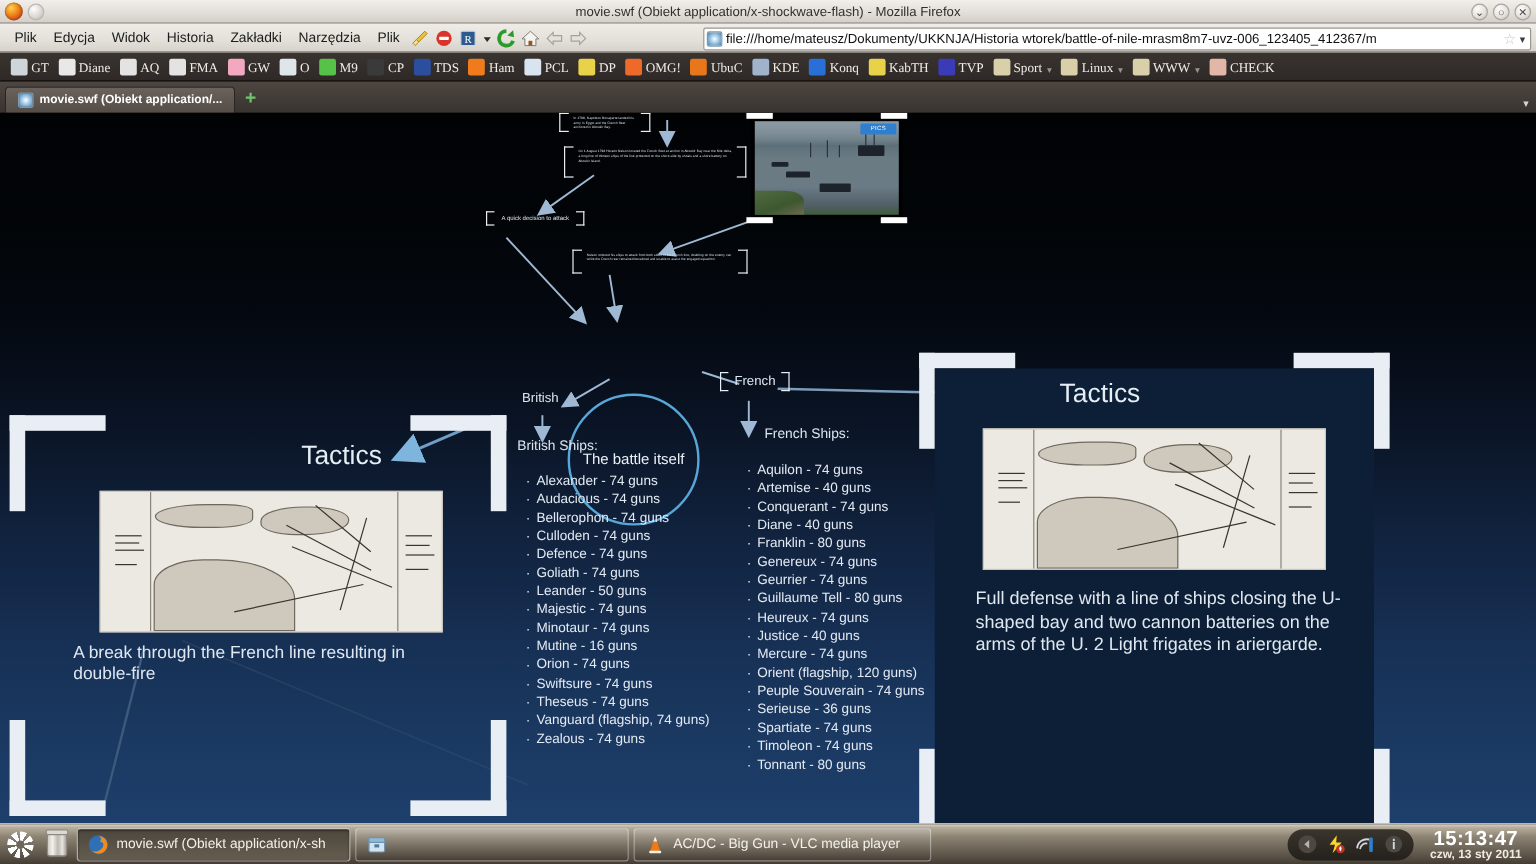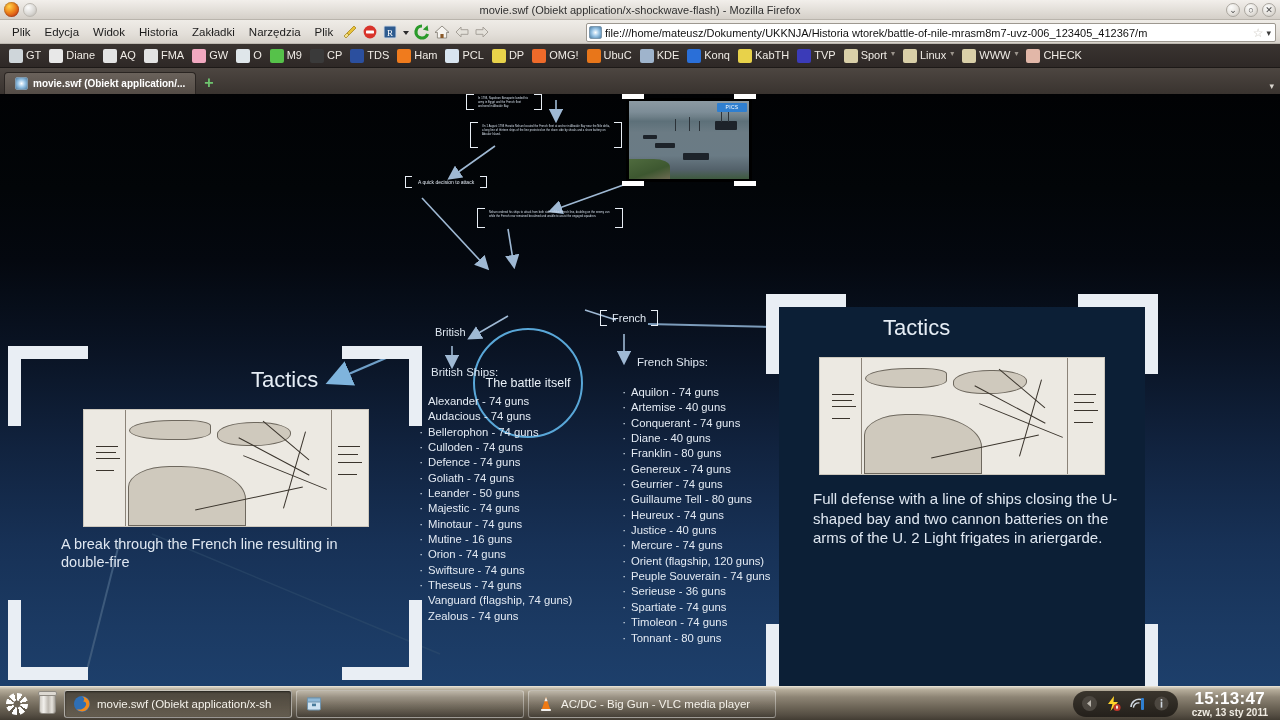--- a/index.html
+++ b/index.html
@@ -73,22 +73,22 @@
   .url-star { color:#c9c5bd; font-size:12px; }
   .url-caret { color:#3a3a3a; font-size:9px; padding-right:2px;}
 
   .ff-bookmarks {
     position:absolute; left:0; top:44px; width:1280px; height:24px;
     background: linear-gradient(180deg,#3a3431 0%, #2e2826 100%);
     display:flex; align-items:center; padding-left:6px; gap:2px;
     border-bottom:1px solid #1d1917;
   }
   .bm {
-    display:flex; align-items:flex-start; gap:3px; padding:1px 3px;
-    font-size:11px; color:#f0ece6; white-space:nowrap;
+    display:flex; align-items:flex-end; gap:3px; padding:1px 3px;
+    font-size:11px; color:#f0ece6; white-space:nowrap;font-family:Liberation Serif, serif;
   }
   .bm .bmi {
     width:14px;height:14px;border-radius:2px; flex:0 0 auto;
     display:inline-block;
   }
   .bm .caret { color:#9b948c; font-size:8px; margin-left:1px;}
 
   .ff-tabbar {
     position:absolute; left:0; top:68px; width:1280px; height:26px;
     background: linear-gradient(180deg,#4d4641 0%, #39332f 100%);
@@ -528,21 +528,21 @@
     </div>
 
     <div class="lbl" style="left:435px; top:232px;">British</div>
     <div class="brk-label" style="left:600px; top:216px;">
       <span class="bl"></span>
       <span class="bt">French</span>
       <span class="br"></span>
     </div>
 
     <div class="ships-head" style="left:431px; top:272px;">British Ships:</div>
-    <ul class="ships-list" style="left:417px; top:300px;" id="british-list">
+    <ul class="ships-list" style="left:436px; top:300px;" id="british-list">
         <li>Alexander - 74 guns</li>
         <li>Audacious - 74 guns</li>
         <li>Bellerophon - 74 guns</li>
         <li>Culloden - 74 guns</li>
         <li>Defence - 74 guns</li>
         <li>Goliath - 74 guns</li>
         <li>Leander - 50 guns</li>
         <li>Majestic - 74 guns</li>
         <li>Minotaur - 74 guns</li>
         <li>Mutine - 16 guns</li>

